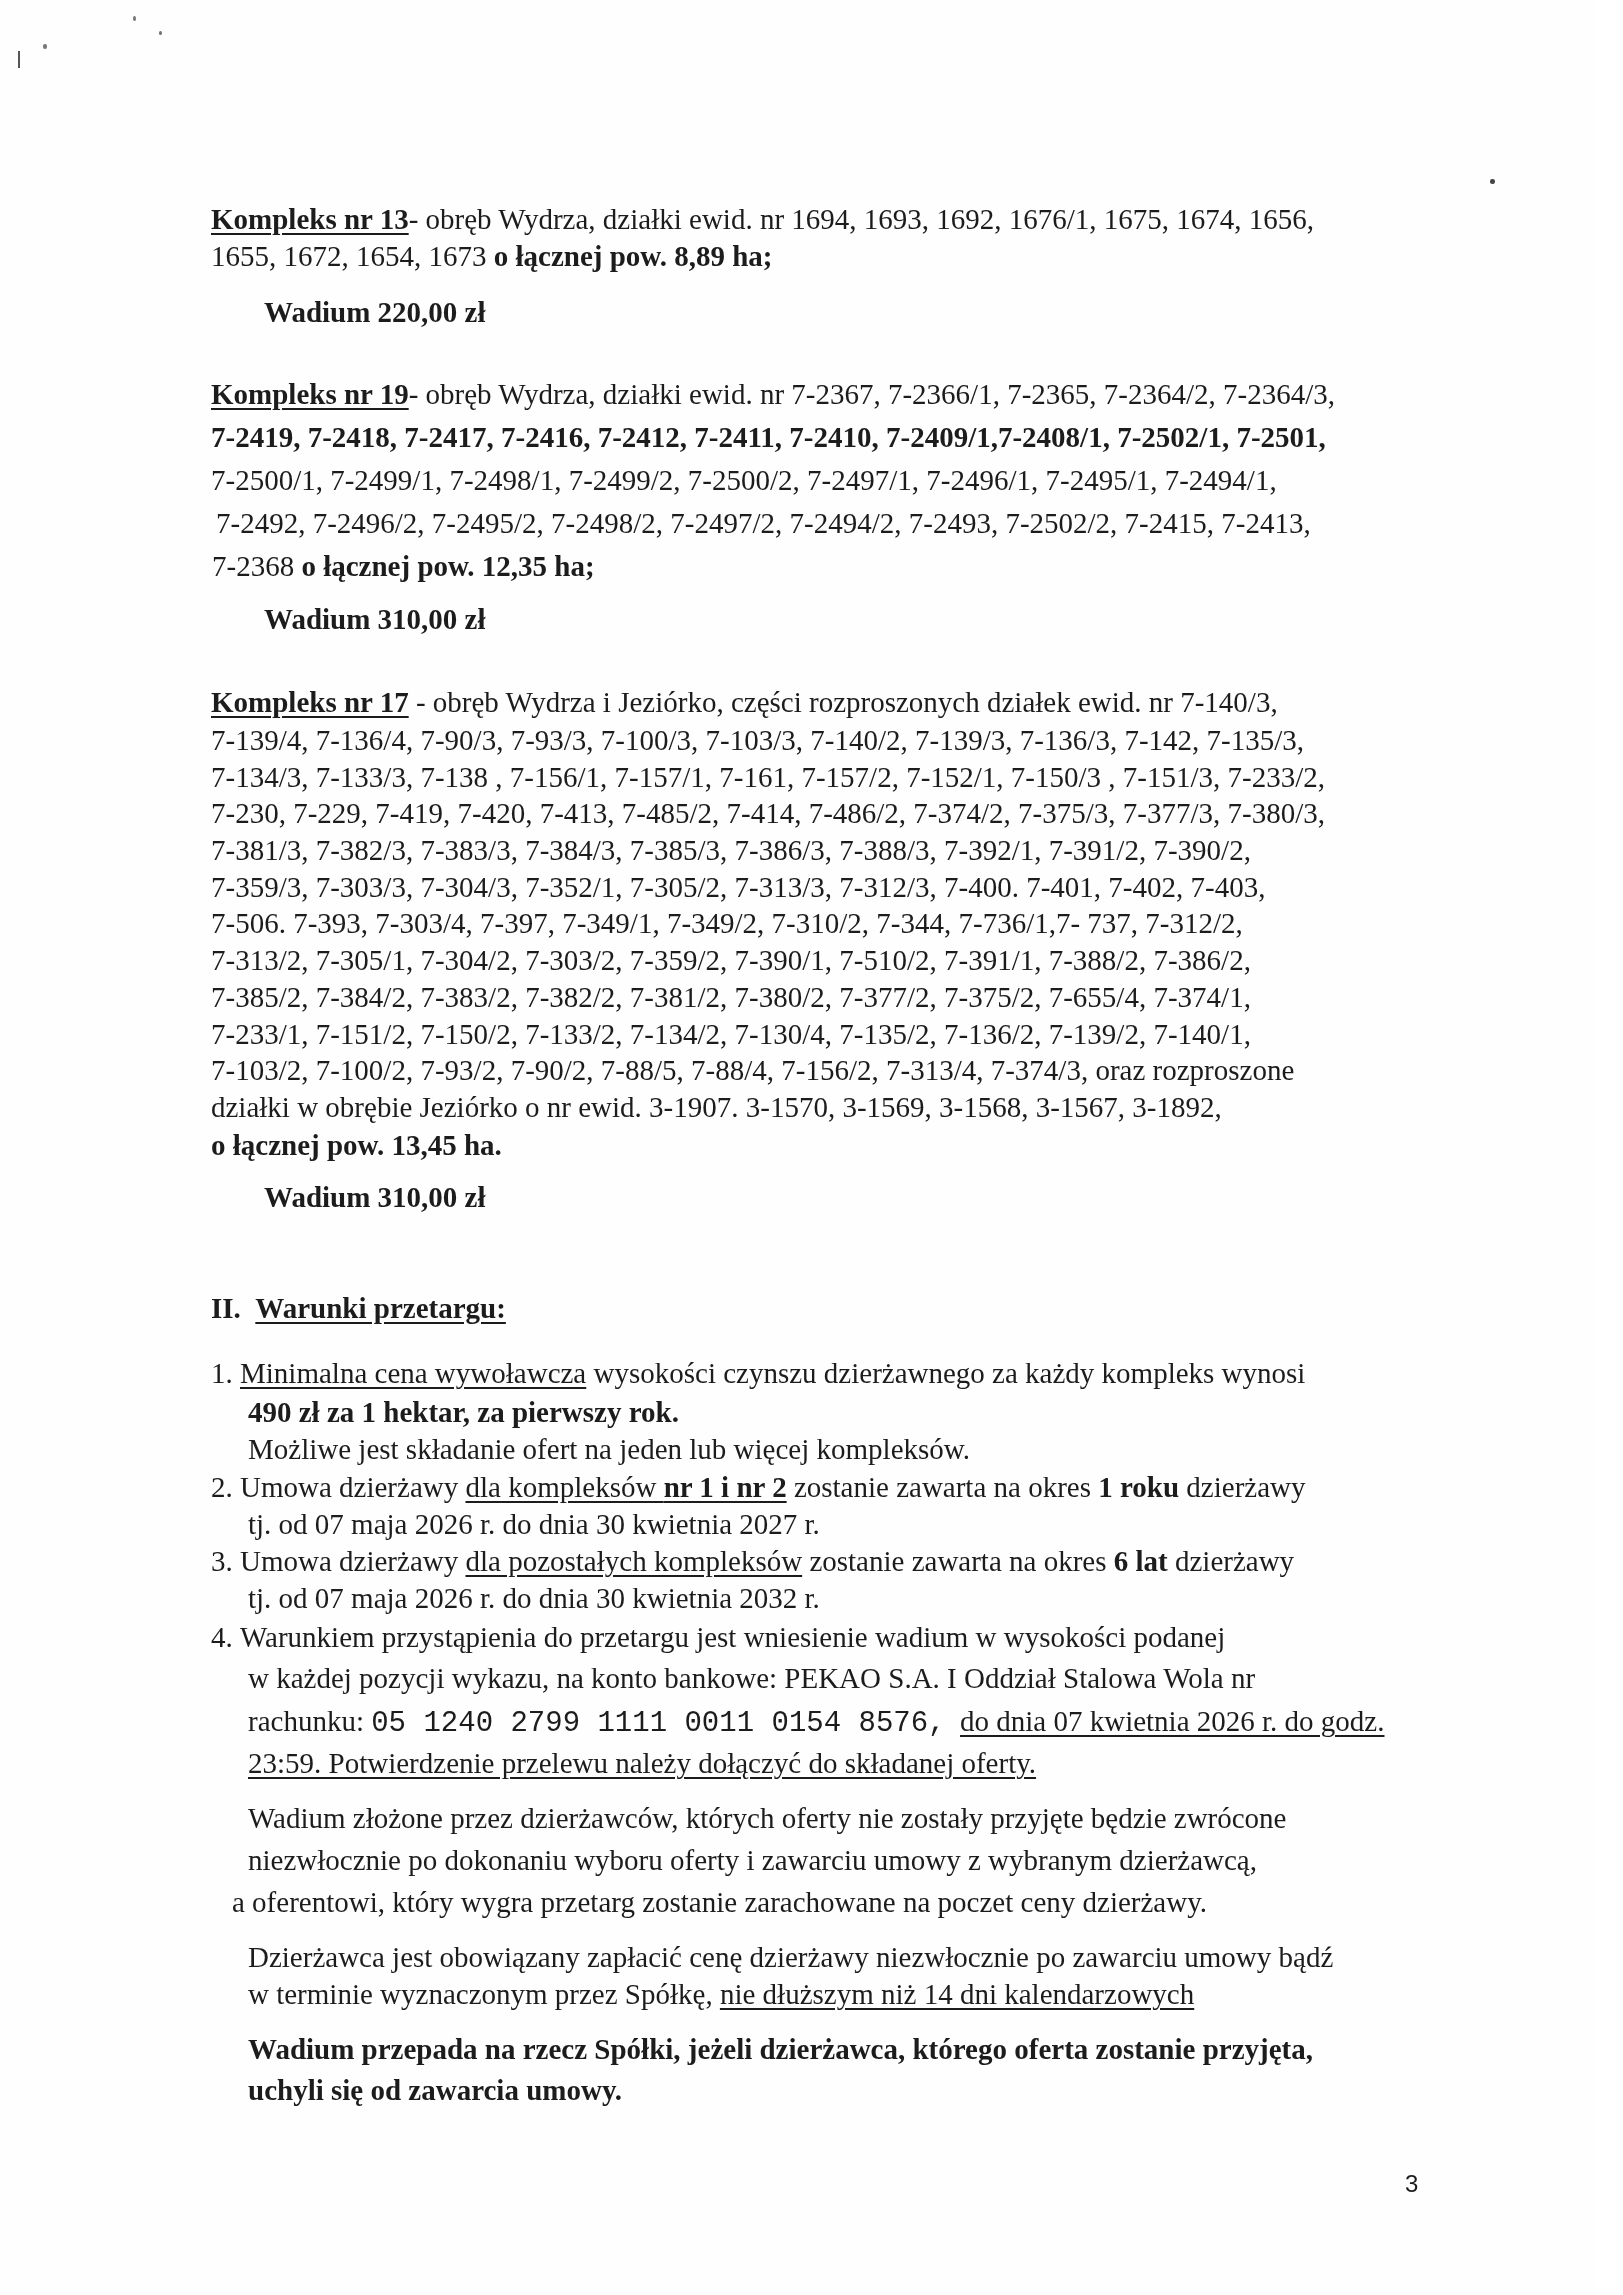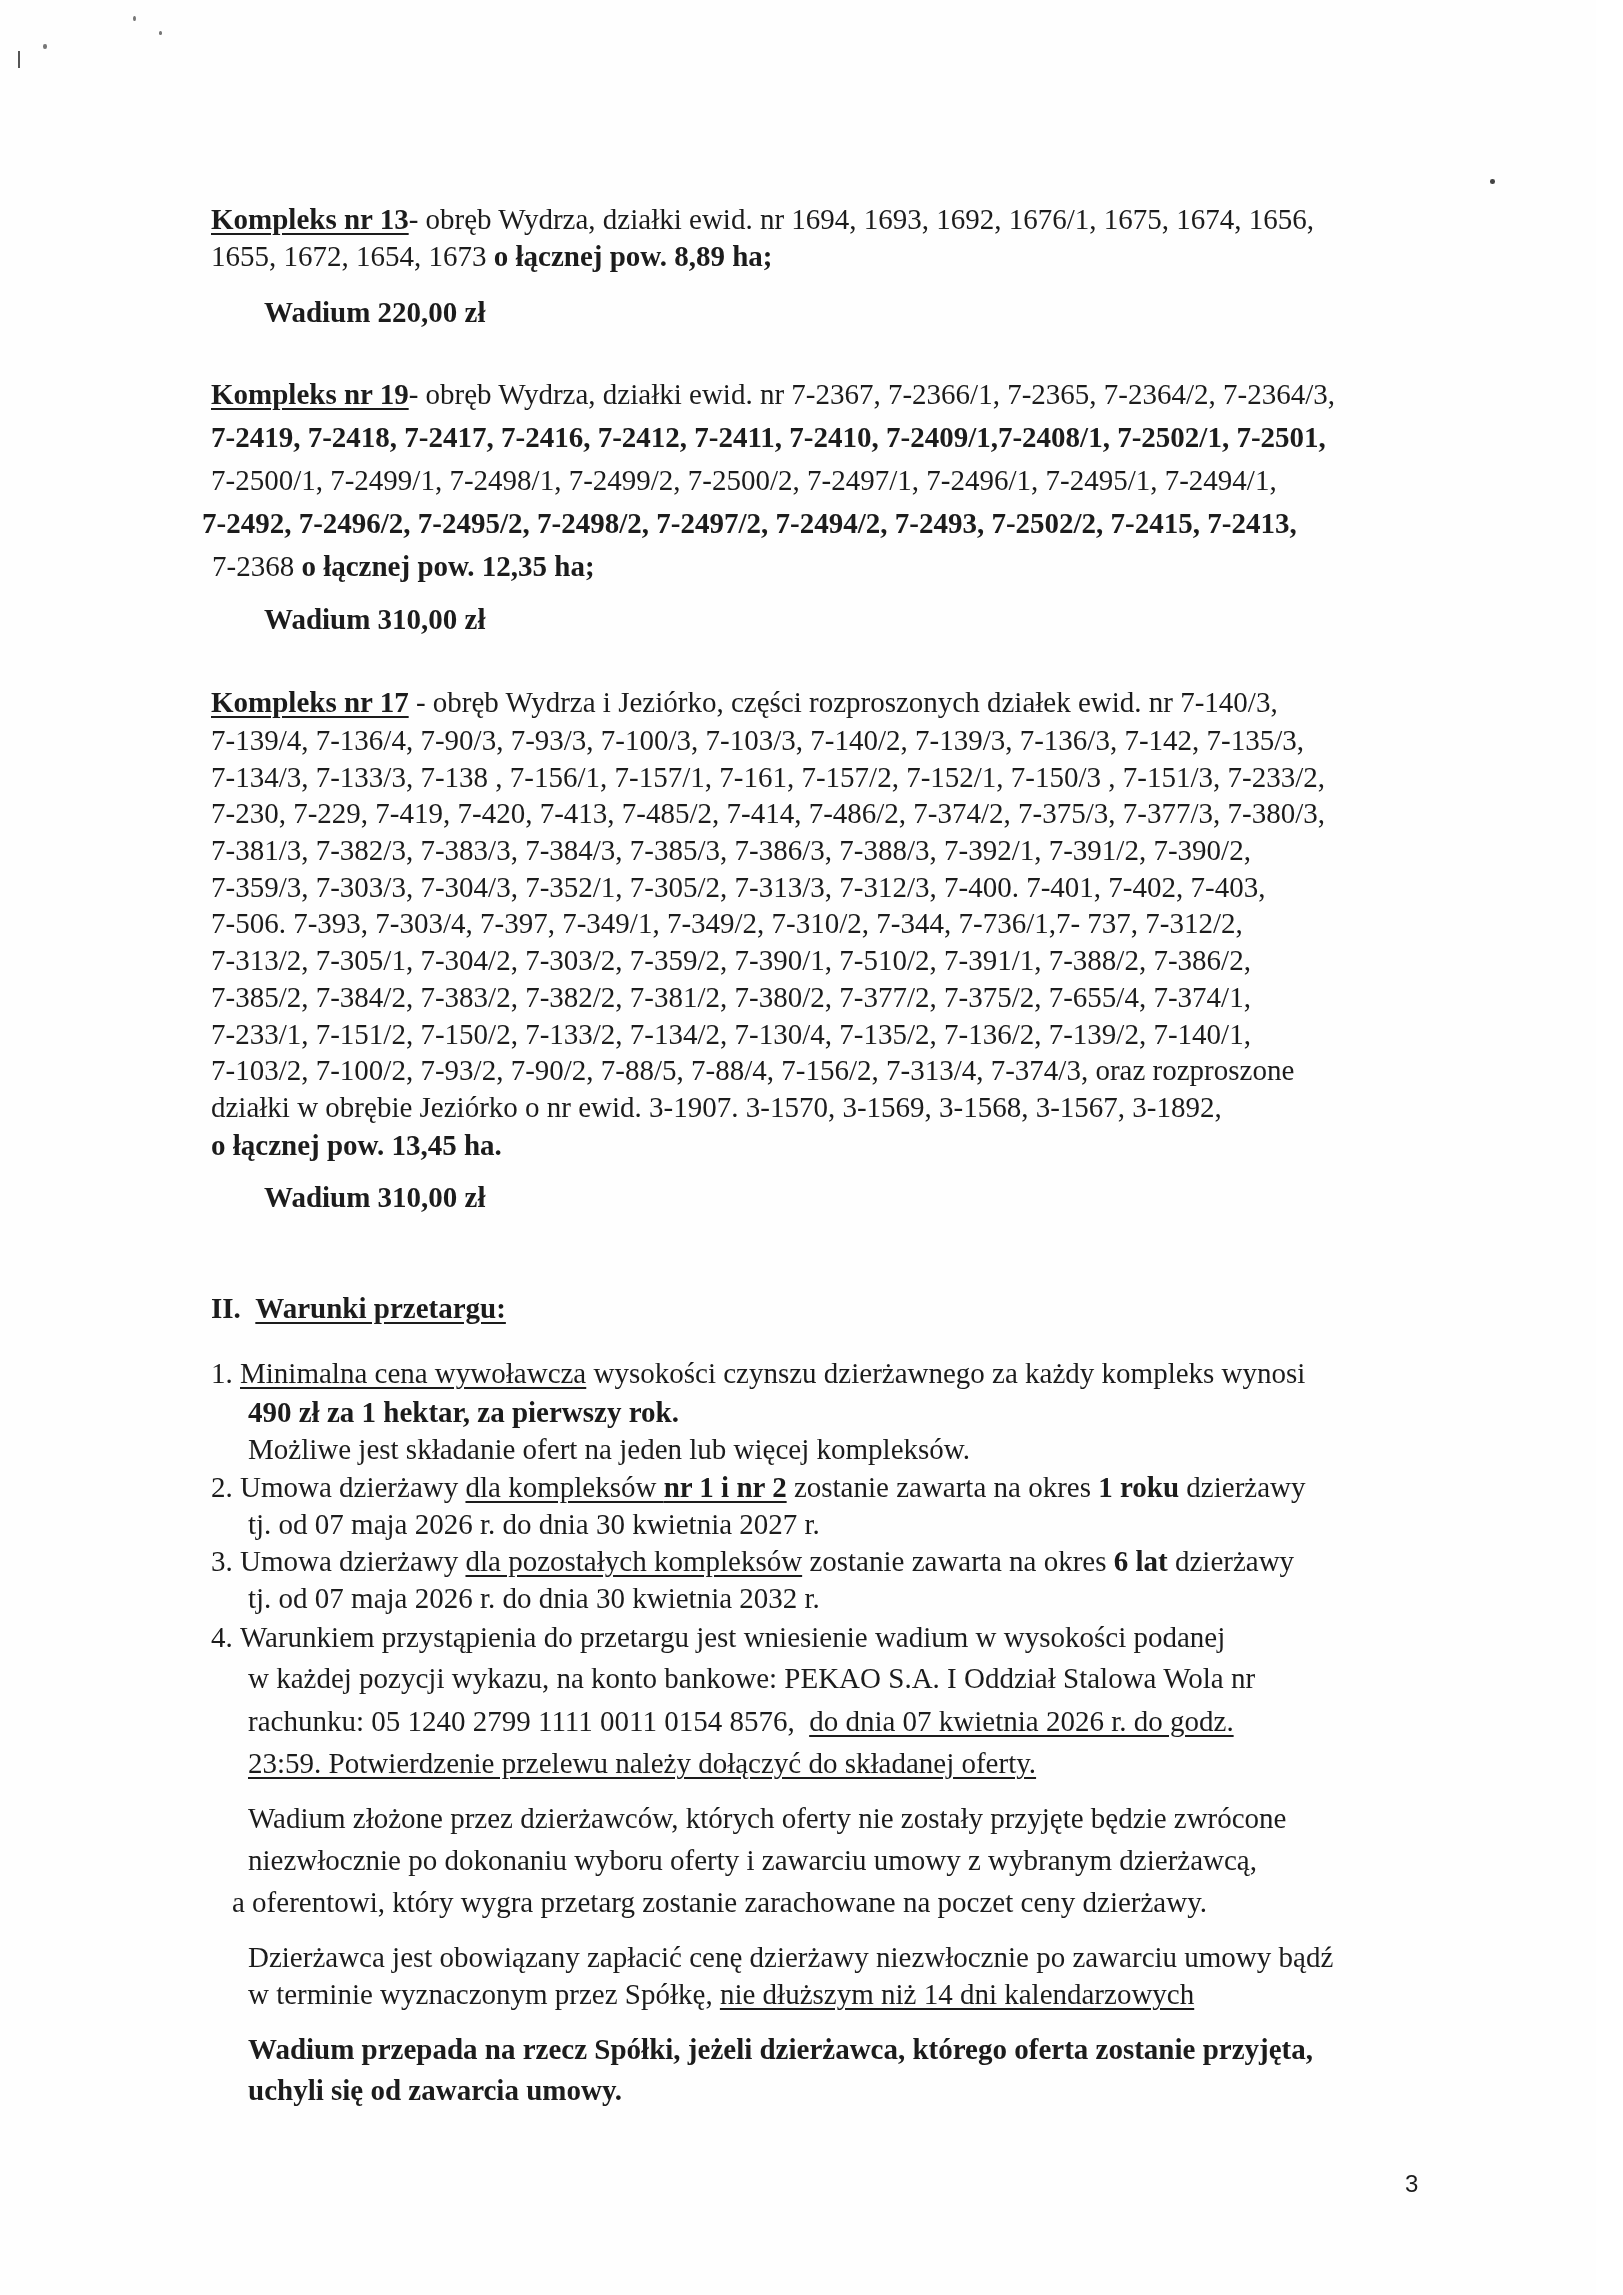--- a/index.html
+++ b/index.html
@@ -33,21 +33,21 @@
     </div>
     <div class="t b" style="left:264px;top:294px;">Wadium  220,00 zł</div>
   </div>
 
   <div>
     <div class="t" style="left:211px;top:376px;">
       <span class="b u">Kompleks nr 19</span><span>- obręb Wydrza, działki ewid. nr 7-2367, 7-2366/1, 7-2365, 7-2364/2, 7-2364/3,</span>
     </div>
     <div class="t" style="left:211px;top:419px;font-weight:bold;">7-2419, 7-2418, 7-2417, 7-2416, 7-2412, 7-2411, 7-2410, 7-2409/1,7-2408/1, 7-2502/1, 7-2501,</div>
     <div class="t" style="left:211px;top:462px;">7-2500/1,  7-2499/1,   7-2498/1, 7-2499/2, 7-2500/2, 7-2497/1, 7-2496/1, 7-2495/1, 7-2494/1,</div>
-    <div class="t" style="left:202px;top:505px;font-weight:bold;">7-2492, 7-2496/2, 7-2495/2, 7-2498/2, 7-2497/2, 7-2494/2, 7-2493, 7-2502/2, 7-2415, 7-2413,</div>
+    <div class="t" style="left:216px;top:505px;">7-2492, 7-2496/2, 7-2495/2, 7-2498/2, 7-2497/2, 7-2494/2, 7-2493, 7-2502/2, 7-2415, 7-2413,</div>
     <div class="t" style="left:212px;top:548px;">
       <span>7-2368</span> <span class="b">o łącznej pow. 12,35 ha;</span>
     </div>
     <div class="t b" style="left:264px;top:601px;">Wadium  310,00 zł</div>
   </div>
 
   <div>
     <div class="t" style="left:211px;top:684px;">
       <span class="b u">Kompleks nr 17</span><span> - obręb Wydrza i Jeziórko, części rozproszonych działek ewid. nr 7-140/3,</span>
     </div>
@@ -92,21 +92,21 @@
     </div>
     <div class="t" style="left:248px;top:1580px;">tj. od  07 maja 2026 r. do dnia 30 kwietnia 2032 r.</div>
   </div>
 
   <div>
     <div class="t" style="left:211px;top:1619px;text-align:right;">
       <span>4.</span>&nbsp;<span>Warunkiem przystąpienia do przetargu jest wniesienie wadium w wysokości podanej</span>
     </div>
     <div class="t" style="left:248px;top:1660px;">w każdej pozycji wykazu, na konto bankowe: PEKAO S.A. I Oddział Stalowa Wola nr</div>
     <div class="t" style="left:248px;top:1703px;">
-      <span>rachunku: </span><span style="font-family:Liberation Serif, serif;">05 1240 2799 1111 0011 0154 8576,</span>&nbsp;&nbsp;<span class="u">do dnia 07 kwietnia 2026 r. do godz.</span>
+      <span>rachunku: </span><span style="font-family:Liberation Mono, monospace;">05 1240 2799 1111 0011 0154 8576,</span>&nbsp;&nbsp;<span class="u">do dnia 07 kwietnia 2026 r. do godz.</span>
     </div>
     <div class="t u" style="left:248px;top:1745px;">23:59. Potwierdzenie przelewu należy dołączyć do składanej oferty.</div>
   </div>
 
   <div>
     <div class="t" style="left:248px;top:1800px;">Wadium złożone przez dzierżawców, których oferty nie zostały przyjęte będzie zwrócone</div>
     <div class="t" style="left:248px;top:1842px;">niezwłocznie po dokonaniu wyboru oferty i zawarciu umowy z wybranym dzierżawcą,</div>
     <div class="t" style="left:232px;top:1884px;">a oferentowi, który wygra przetarg zostanie zarachowane na poczet ceny dzierżawy.</div>
   </div>
 

